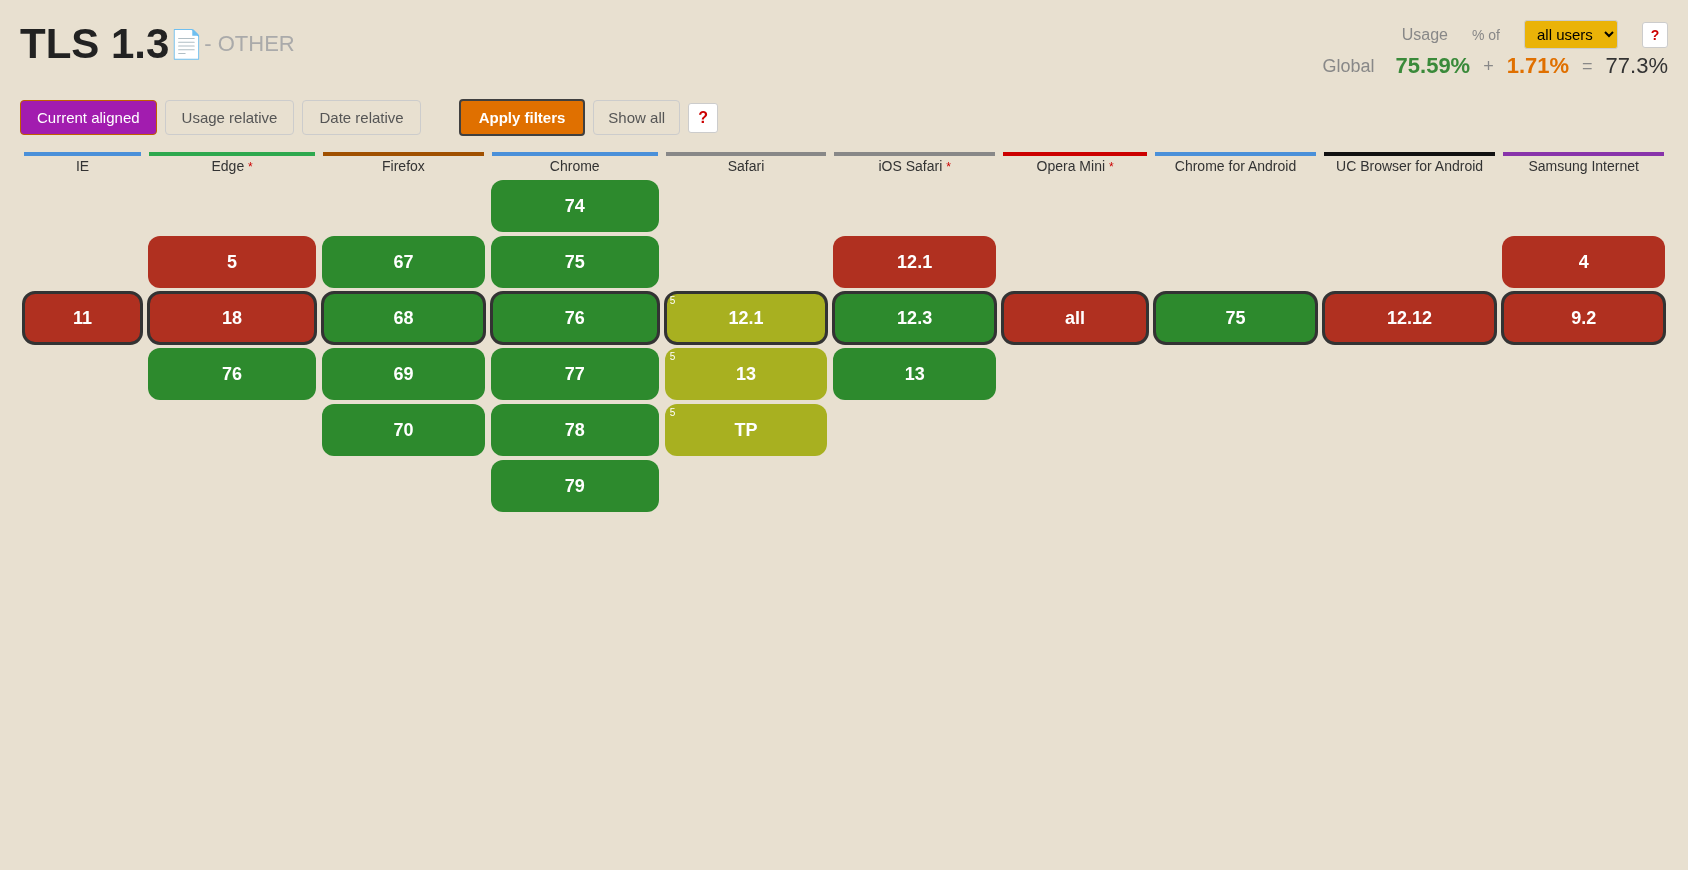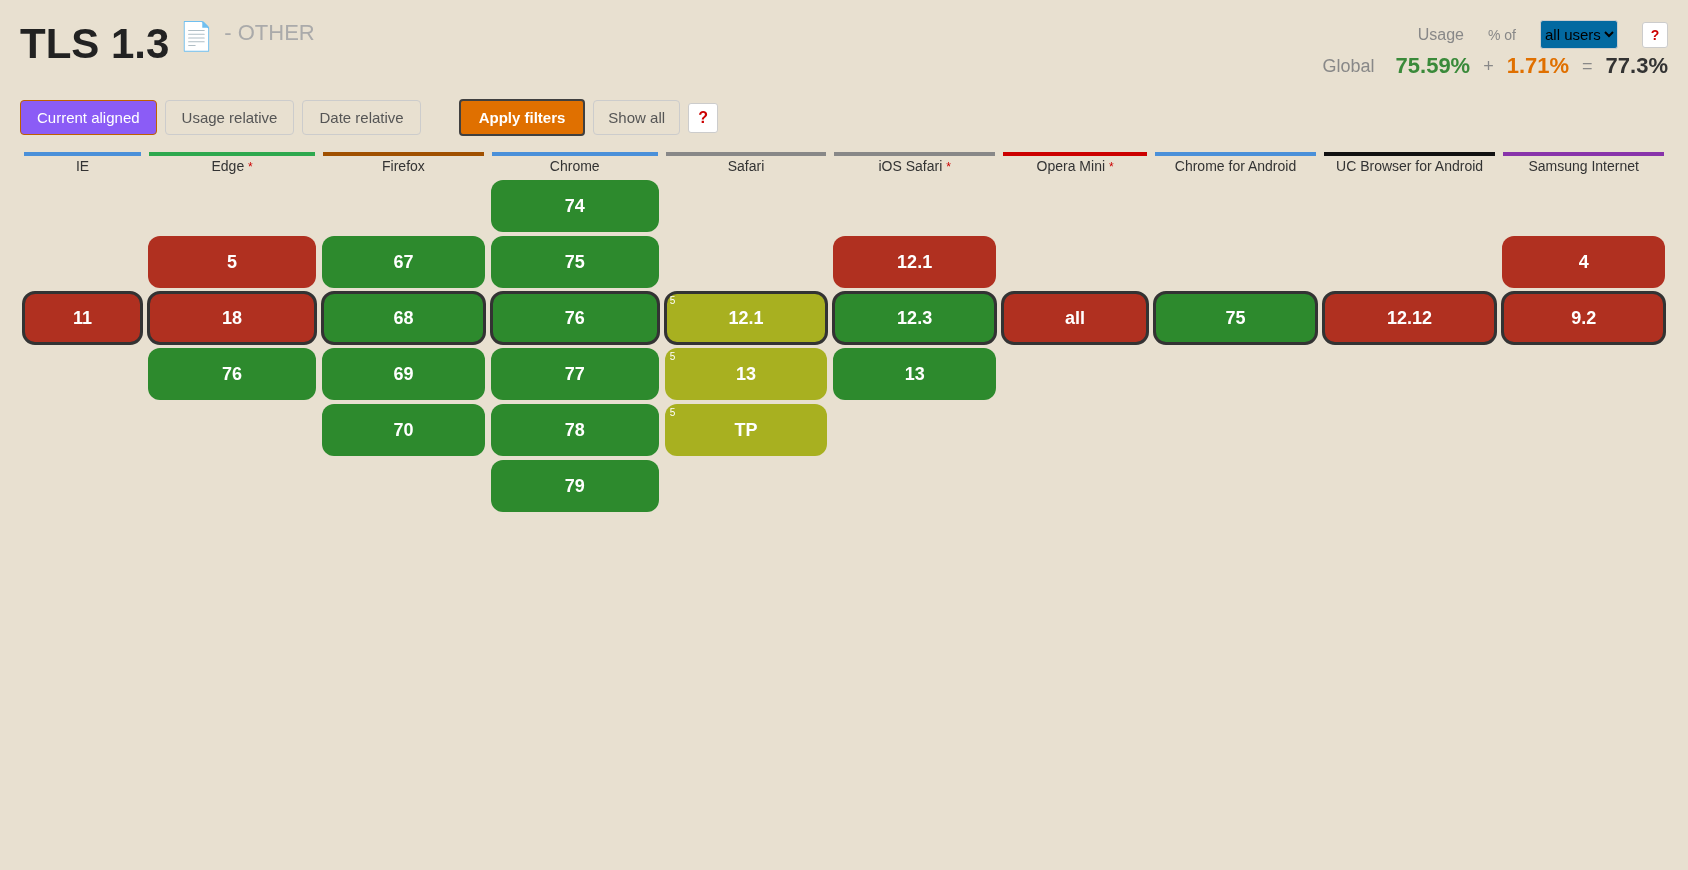--- a/index.html
+++ b/index.html
@@ -16,22 +16,21 @@
       display: flex;
       justify-content: space-between;
       align-items: flex-start;
       margin-bottom: 10px;
     }
     .title-section h1 {
       font-size: 42px;
       font-weight: bold;
       color: #222;
       display: flex;
-      align-items: flex-start;
-      gap: 10px;
+      align-items: center;
     }
     .title-section h1 .doc-icon {
       font-size: 28px;
       color: #888;
     }
     .title-section h1 .other-label {
       font-size: 22px;
       color: #aaa;
       font-weight: normal;
     }
@@ -56,23 +55,23 @@
     .usage-label {
       font-size: 16px;
       color: #888;
     }
     .percent-of {
       font-size: 14px;
       color: #888;
     }
     .user-select {
       font-size: 15px;
-      padding: 4px 0;
+      padding: 4px 8px;
       border: 1px solid #ccc;
-      background: #0369a1;
+      background: #eab308;
       border-radius: 3px;
     }
     .help-btn {
       width: 26px;
       height: 26px;
       border: 1px solid #ccc;
       background: #fff;
       color: #c00;
       font-weight: bold;
       font-size: 14px;
@@ -91,39 +90,39 @@
       text-align: center;
     }
     .global-label {
       color: #888;
       margin-right: 8px;
     }
     .pct-green { color: #3a8a3a; font-size: 22px; font-weight: bold; }
     .pct-plus { color: #888; font-size: 18px; }
     .pct-partial { color: #e07000; font-size: 22px; font-weight: bold; }
     .pct-eq { color: #888; font-size: 18px; }
-    .pct-total { color: #333; font-size: 22px; font-weight: bold; }
+    .pct-total { color: #333; font-size: 22px; font-weight: normal; }
 
     .filter-row {
       display: flex;
       align-items: center;
       gap: 8px;
       margin: 20px 0 10px 0;
     }
     .filter-btn {
       padding: 8px 16px;
       border-radius: 4px;
       border: 1px solid #ccc;
       cursor: pointer;
       font-size: 15px;
       background: #e8e0d0;
       color: #555;
     }
     .filter-btn.active {
-      background: #8b5cf6;
+      background: #a21caf;
       color: #fff;
       border-color: #c06000;
     }
     .apply-btn {
       padding: 8px 18px;
       background: #e07000;
       color: #fff;
       border: 2px solid #404040;
       border-radius: 4px;
       font-size: 15px;

